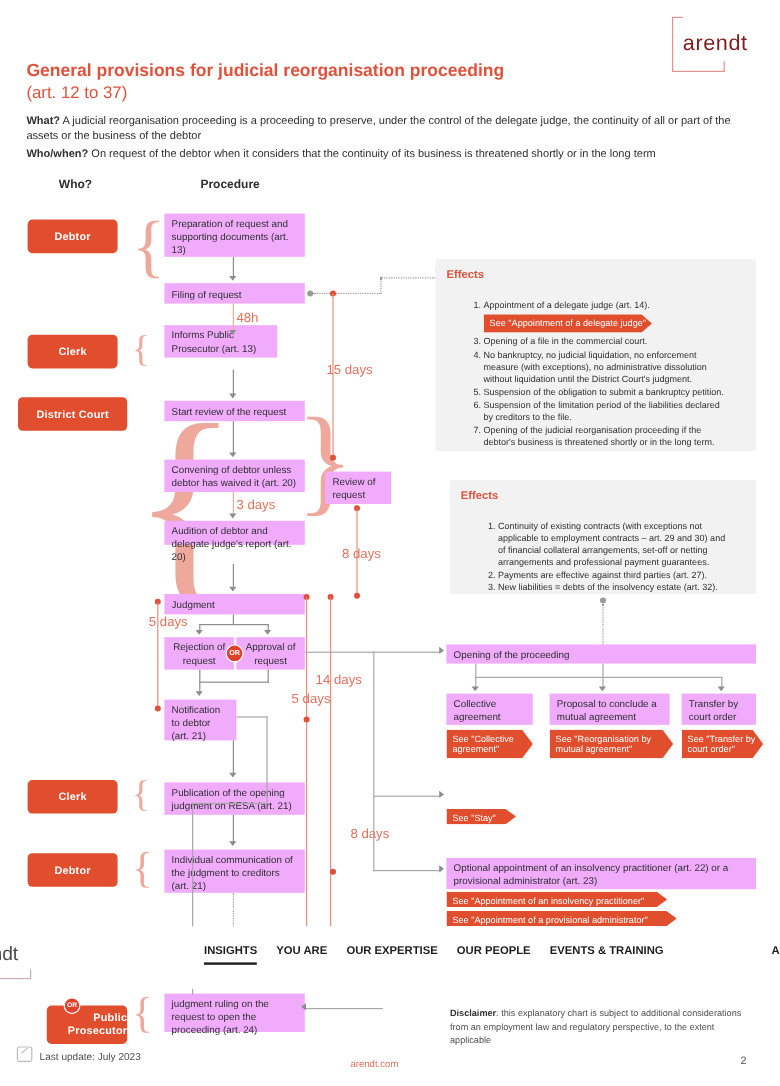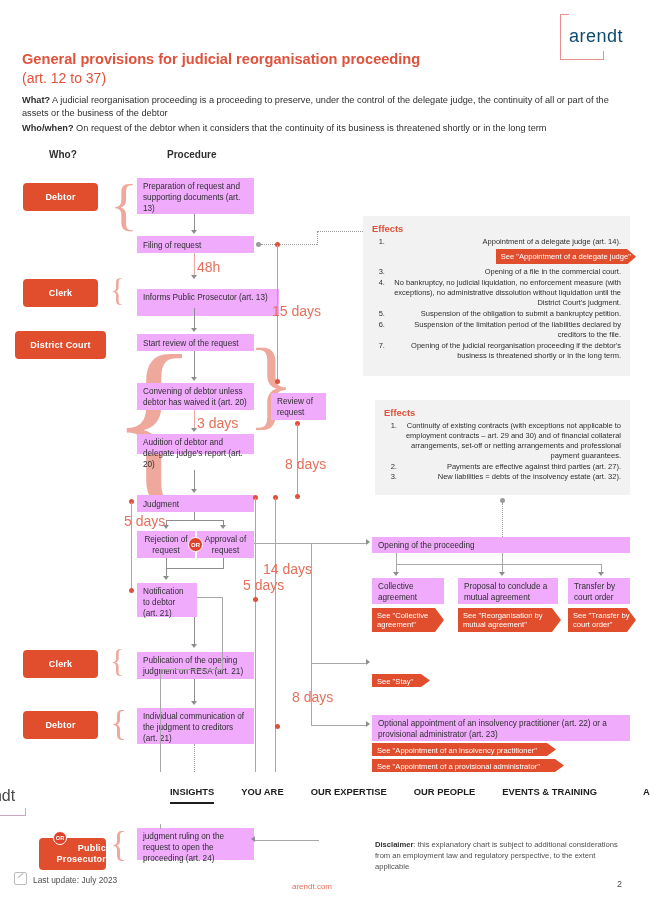--- a/index.html
+++ b/index.html
@@ -18,21 +18,21 @@
   .logo-tr .frame {
     position:absolute; left:0; top:0; width:44px; height:46px;
     border:1.5px solid #e8908b;
   }
   .logo-tr .frame:after{
     content:""; position:absolute; left:8px; top:-2px; right:-2px; bottom:8px;
     background:#fff;
   }
   .logo-tr .word {
     position:absolute; left:9px; top:12px; font-size:18px; letter-spacing:.5px;
-    color:#0c4a6e; z-index:2; background:transparent;
+    color:#7f1d1d; z-index:2; background:transparent;
   }
 
   
   .title { position:absolute; left:22px; top:50px; width:480px;
     color:#e0523c; font-size:14.6px; font-weight:bold; line-height:1.28; }
   .title .sub { font-weight:normal; font-size:14px; }
 
   
   .intro { position:absolute; left:22px; width:606px; font-size:9.2px; line-height:1.42; color:#2f2f2f; }
   .intro b { font-weight:bold; }
@@ -59,21 +59,21 @@
   .chip {
     position:absolute; background:#e04e2e; color:#fff; font-size:7.6px;
     line-height:1.25; padding:3px 5px;
     clip-path: polygon(0 0, calc(100% - 9px) 0, 100% 50%, calc(100% - 9px) 100%, 0 100%);
   }
   
   .effects {
     position:absolute; background:#f2f2f2; padding:7px 9px 9px 9px;
   }
   .effects h4 { color:#e0523c; font-size:9.4px; margin-bottom:3px; }
-  .effects ol { margin:0; padding-left:15px;text-align:right; }
+  .effects ol { margin:16px; padding-left:15px; }
   .effects li { font-size:7.5px; line-height:1.32; color:#2f2f2f; margin-bottom:1px; }
   .effects li::marker { font-size:7.5px; }
 
   
   .vline { position:absolute; width:1.4px; background:#8d8d8d; }
   .hline { position:absolute; height:1.4px; background:#8d8d8d; }
   .arrow-d { position:absolute; width:0; height:0;
     border-left:3.5px solid transparent; border-right:3.5px solid transparent;
     border-top:4.5px solid #8d8d8d; }
   .arrow-r { position:absolute; width:0; height:0;
@@ -84,42 +84,42 @@
     border-right:4.5px solid #8d8d8d; }
 
   .rvline { position:absolute; width:1.3px; background:#ef8b79; }
   .rdot { position:absolute; width:5px; height:5px; border-radius:50%; background:#e0503a; }
   .gdot { position:absolute; width:5px; height:5px; border-radius:50%; background:#9a9a9a; }
   .dotline-h { position:absolute; height:0; border-top:1.3px dotted #9a9a9a; }
   .dotline-v { position:absolute; width:0; border-left:1.3px dotted #9a9a9a; }
   .sline-h { position:absolute; height:1.2px; background:#a8a8a8; }
   .sline-v { position:absolute; width:1.2px; background:#a8a8a8; }
 
-  .tlabel { position:absolute; color:#e4705c; font-size:14px; white-space:nowrap; }
+  .tlabel { position:absolute; color:#e4705c; font-size:11px; white-space:nowrap; }
 
   
   .brace { position:absolute; color:#efa89c; font-weight:300; line-height:1;
     font-family:"Liberation Serif", serif; }
 
   
   .orbadge { position:absolute; width:15px; height:15px; border-radius:50%;
     background:#e0412a; color:#fff; font-size:6px; font-weight:bold;
     display:flex; align-items:center; justify-content:center;
     border:1.3px solid #fff; z-index:5; }
   .orbadge.small { width:14px; height:14px; font-size:5.6px; }
 
   
   .navbar { position:absolute; left:0; top:772px; width:650px; height:48px;
     background:#ffffff; z-index:40; }
   .navbar .navlogo { position:absolute; left:-14px; top:4px; width:60px; height:40px; }
   .navbar .navlogo .frm { position:absolute; left:0; top:0; width:40px; height:40px;
     border:1.4px solid #c9a8c4; }
   .navbar .navlogo .frm:after{ content:""; position:absolute; left:7px; top:-2px; right:-2px; bottom:7px; background:#fff; }
   .navbar .navlogo .wd { position:absolute; left:-2px; top:11px; font-size:16px; color:#4a4a4a; z-index:2; }
-  .navitems { position:absolute; left:170px; top:14px; display:flex; gap:27px; }
+  .navitems { position:absolute; left:170px; top:14px; display:flex; gap:16px; }
   .navitems a { font-size:9.4px; font-weight:bold; color:#1d1d1d;
     text-decoration:none; white-space:nowrap; padding-bottom:5px; }
   .navitems a.active { border-bottom:2px solid #1d1d1d; }
   .nav-more { position:absolute; left:643px; top:14px; font-size:9.4px;
     font-weight:bold; color:#1d1d1d; }
 
   
   .disclaimer { position:absolute; left:375px; top:840px; width:245px;
     font-size:7.6px; line-height:1.42; color:#4f4f4f; }
   .disclaimer b { color:#2f2f2f; }
@@ -169,21 +169,21 @@
   <div class="brace" style="left:110px;top:176px;font-size:58px;">{</div>
   <div class="brace" style="left:110px;top:275px;font-size:31px;">{</div>
   <div class="brace" style="left:110px;top:327px;font-size:185px;">{</div>
   <div class="brace" style="left:110px;top:646px;font-size:31px;">{</div>
   <div class="brace" style="left:110px;top:705px;font-size:36px;">{</div>
   <div class="brace" style="left:110px;top:826px;font-size:36px;">{</div>
   <div class="brace" style="left:247px;top:334px;font-size:100px;transform:scaleX(-1);">{</div>
 
   <div class="pbox" style="left:137px;top:178px;width:117px;height:36px;">Preparation of request and supporting documents (art. 13)</div>
   <div class="pbox" style="left:137px;top:236px;width:117px;height:17px;padding-top:5px;">Filing of request</div>
-  <div class="pbox" style="left:137px;top:289px;width:142px;height:27px;">Informs Public Prosecutor (art. 13)</div>
+  <div class="pbox" style="left:137px;top:271px;width:94px;height:27px;">Informs Public Prosecutor (art. 13)</div>
   <div class="pbox" style="left:137px;top:334px;width:117px;height:17px;padding-top:5px;">Start review of the request</div>
   <div class="pbox" style="left:137px;top:383px;width:117px;height:27px;">Convening of debtor unless debtor has waived it (art. 20)</div>
   <div class="pbox" style="left:137px;top:434px;width:117px;height:20px;">Audition of debtor and delegate judge's report (art. 20)</div>
   <div class="pbox" style="left:137px;top:495px;width:117px;height:17px;padding-top:5px;">Judgment</div>
   <div class="pbox" style="left:137px;top:531px;width:58px;height:27px;text-align:center;">Rejection of request</div>
   <div class="pbox" style="left:197px;top:531px;width:57px;height:27px;text-align:center;">Approval of request</div>
   <div class="orbadge" style="left:188px;top:537px;">OR</div>
   <div class="pbox" style="left:137px;top:583px;width:60px;height:34px;">Notification to debtor (art. 21)</div>
   <div class="pbox" style="left:137px;top:652px;width:117px;height:27px;">Publication of the opening judgment on RESA (art. 21)</div>
   <div class="pbox" style="left:137px;top:708px;width:117px;height:36px;">Individual communication of the judgment to creditors (art. 21)</div>

